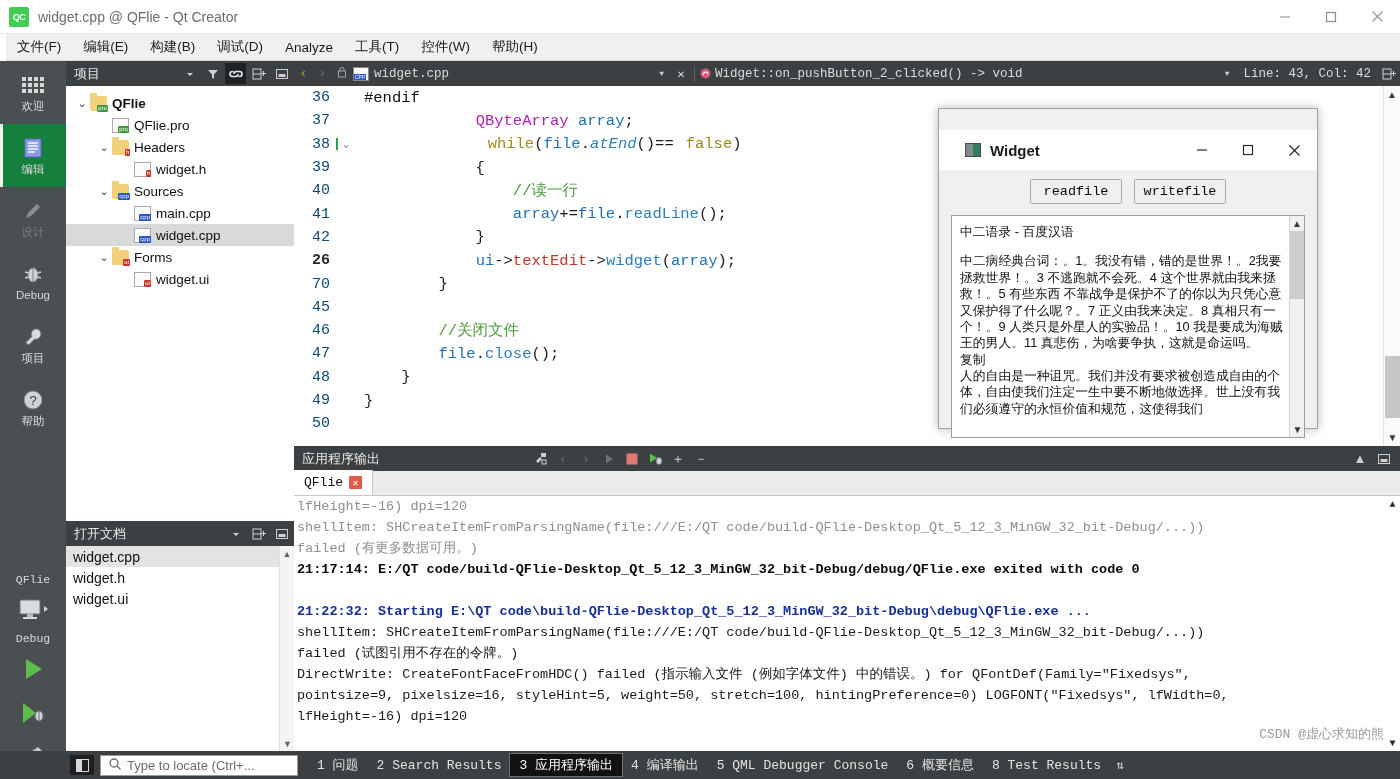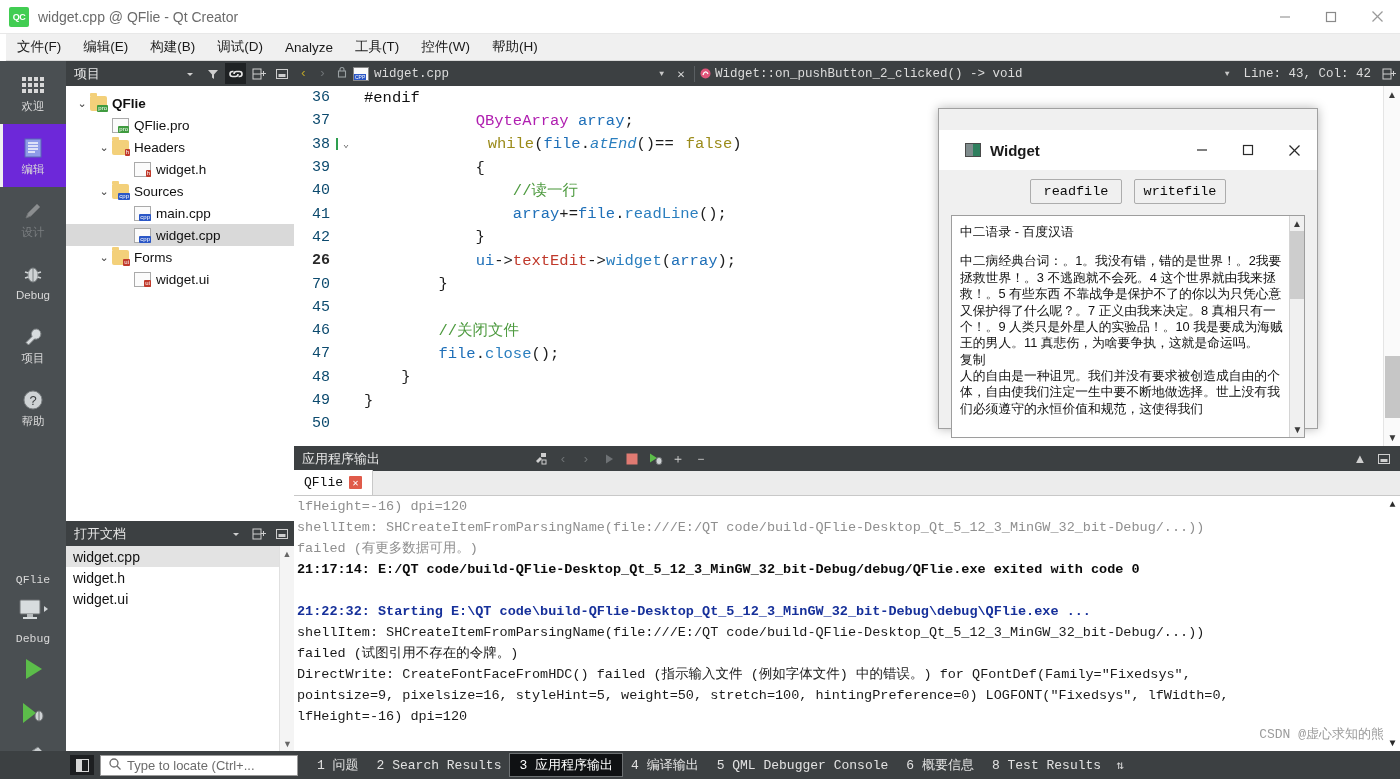--- a/index.html
+++ b/index.html
@@ -46,21 +46,21 @@
   
   .activitybar {
     position: absolute; left: 0; top: 61px; width: 66px; height: 718px;
     background: #4a4f52;
   }
   .act-item {
     width: 66px; height: 63px; display: flex; flex-direction: column;
     align-items: center; justify-content: center; gap: 3px;
     color: #d8d8d8; font-size: 11.5px; position: relative;
   }
-  .act-item.active { background: #6d28d9; }
+  .act-item.active { background: #15803d; }
   .act-item.active::before {
     content: ""; position: absolute; left: 0; top: 0; width: 3px;
     height: 100%; background: #f0f0f0;
   }
   .act-item.disabled { color: #7a7e80; }
   .act-ico { height: 26px; display: flex; align-items: center; }
   .act-lbl { line-height: 1; font-family: "Liberation Sans", sans-serif; }
   .grid-ico { display: grid; grid-template-columns: repeat(4,4px);
     grid-template-rows: repeat(3,4px); gap: 2px; }
   .grid-ico i { background: #d8d8d8; display: block; }

